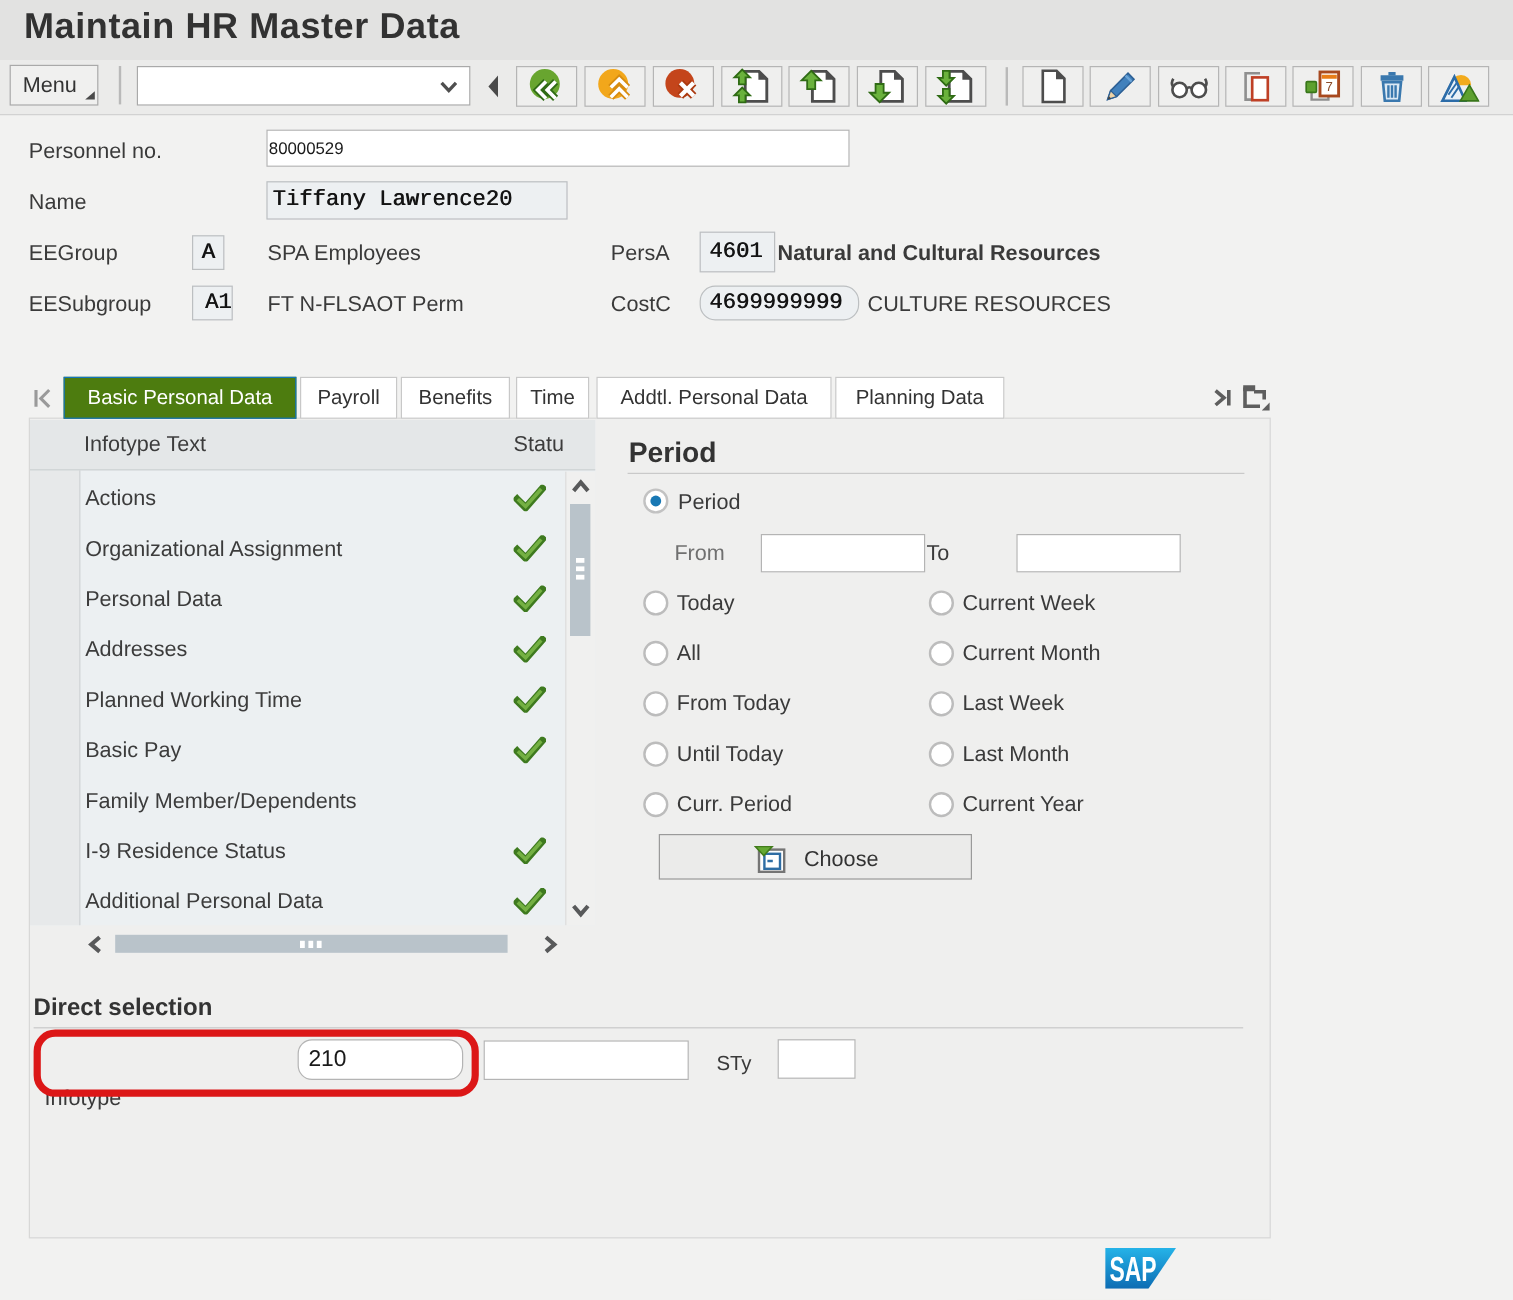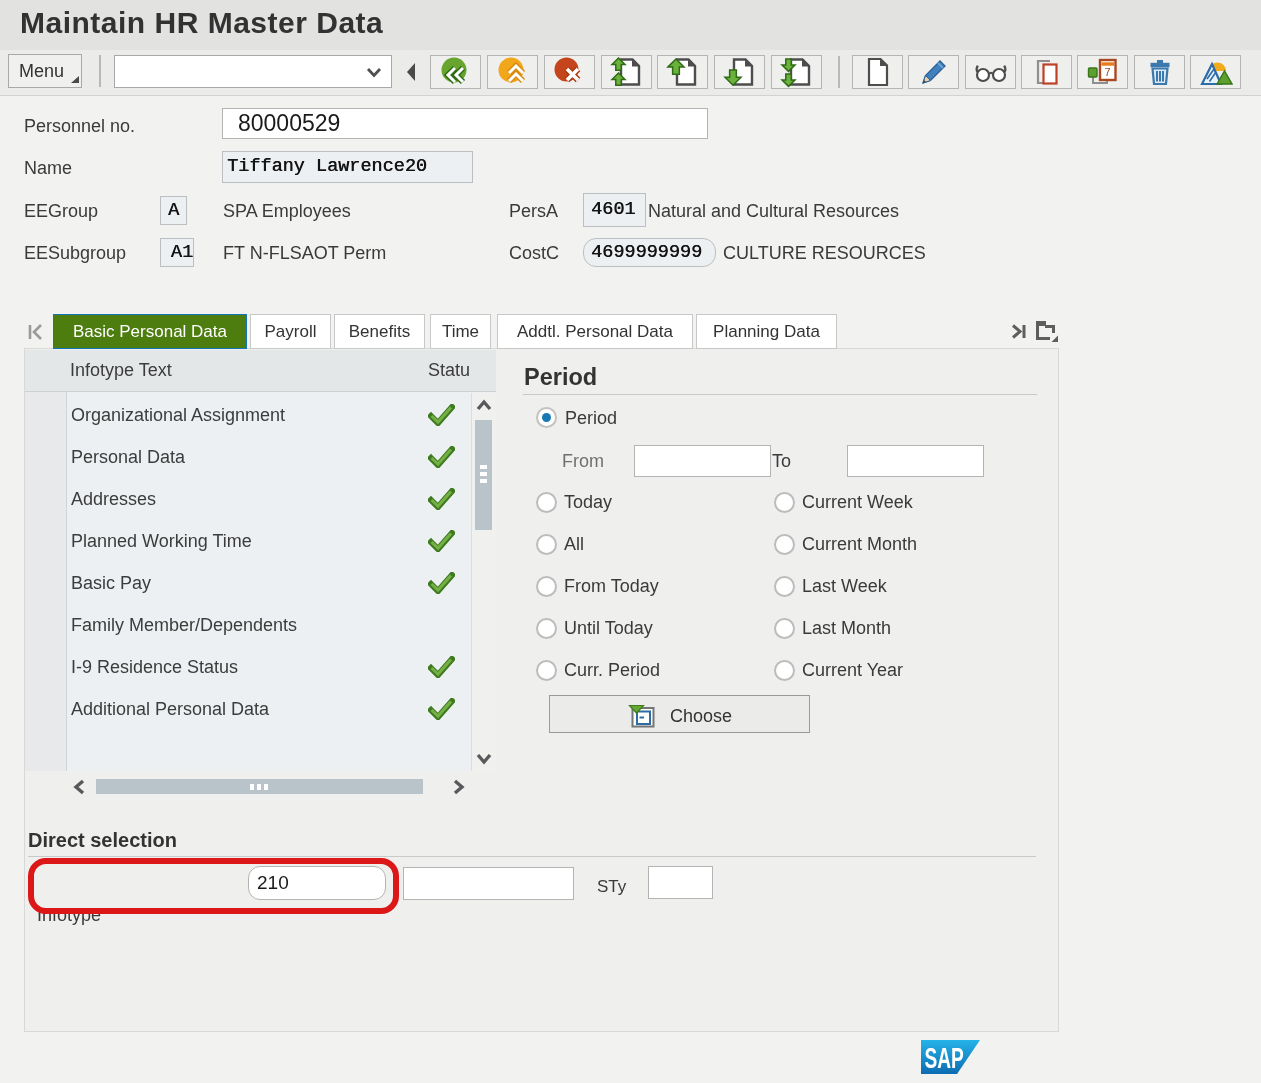--- a/index.html
+++ b/index.html
@@ -137,30 +137,30 @@
         <path d="M10 14 A 8.5 8.5 0 1 1 27 14 Z" fill="#f3ab1c"></path>
         <path d="M3 27 L13 7 L22 27 Z" fill="#e9f1f8" stroke="#2c6ca8" stroke-width="2.2"></path>
         <path d="M8 22 L15 12 M10.5 24.5 L17 15" stroke="#2c6ca8" stroke-width="1.6"></path>
         <path d="M18 27 L25.5 14 L33 27 Z" fill="#5da02f" stroke="#38761a" stroke-width="1.4"></path>
       </svg>
     </div>
   </div>
 <div class="abs" style="left:838px;top:56px;width:2px;height:32px;background:#b9b9b9;"></div>
 
 <div class="abs lbl" style="left:24px;top:116px;">Personnel no.</div>
-<div class="abs inp" style="left:222px;top:108px;width:486px;height:31px;line-height:29px;padding-left:15px;font-size:23px;color:#1a1a1a;">80000529</div>
+<div class="abs inp" style="left:222px;top:108px;width:486px;height:31px;line-height:29px;padding-left:1px;font-size:14px;color:#1a1a1a;">80000529</div>
 <div class="abs lbl" style="left:24px;top:158px;">Name</div>
 <div class="abs ro mono" style="left:222px;top:151px;width:251px;height:32px;line-height:30px;padding-left:4px;">Tiffany Lawrence20</div>
 
 <div class="abs lbl" style="left:24px;top:201px;">EEGroup</div>
 <div class="abs ro mono" style="left:160px;top:196px;width:27px;height:29px;line-height:27px;text-align:center;">A</div>
 <div class="abs lbl" style="left:223px;top:201px;">SPA Employees</div>
 <div class="abs lbl" style="left:509px;top:201px;">PersA</div>
 <div class="abs ro mono" style="left:583px;top:193px;width:63px;height:34px;line-height:32px;padding-left:7px;">4601</div>
-<div class="abs lbl" style="left:648px;top:201px;">Natural and Cultural Resources</div>
+<div class="abs lbl" style="left:648px;top:201px;font-weight:bold;">Natural and Cultural Resources</div>
 
 <div class="abs lbl" style="left:24px;top:243px;">EESubgroup</div>
 <div class="abs ro mono" style="left:160px;top:238px;width:34px;height:29px;line-height:27px;text-align:right;">A1</div>
 <div class="abs lbl" style="left:223px;top:243px;">FT N-FLSAOT Perm</div>
 <div class="abs lbl" style="left:509px;top:243px;">CostC</div>
 <div class="abs ro mono" style="left:583px;top:238px;width:133px;height:29px;line-height:27px;padding-left:7px;border-radius:13px;">4699999999</div>
 <div class="abs lbl" style="left:723px;top:243px;">CULTURE RESOURCES</div>
 
 <div class="abs" style="left:24px;top:348px;width:1035px;height:684px;background:#efefee;border:1px solid #d8d8d7;"></div>
 
@@ -182,20 +182,24 @@
     <path d="M10 5 H20 V13 H17 V8 H10 Z" fill="#5e5e5e"></path>
     <path d="M16.5 22 L23 22 L23 15.5 Z" fill="#5e5e5e"></path>
   </svg>
 
 <div class="abs" style="left:25px;top:350px;width:471px;height:421px;background:#ecf0f2;">
   <div style="position:absolute;left:0;top:0;width:42px;height:421px;background:#e7e9ea;border-right:1px solid #d0d4d6;"></div>
   <div style="position:absolute;left:0;top:0;width:471px;height:42px;background:#e4e7e8;border-bottom:1px solid #cdd1d3;"></div>
   <div style="position:absolute;left:45px;top:10px;font-size:18px;color:#3c3c3c;">Infotype Text</div>
   <div style="position:absolute;left:403px;top:10px;font-size:18px;color:#3c3c3c;">Statu</div>
   <div id="rows" style="position:absolute;left:0;top:43px;width:446px;">
+      <div class="row">Actions<span class="chk"><svg width="27" height="22" viewBox="0 0 27 22">
+            <path d="M3 12 L10 19 L24 3" fill="none" stroke="#3e7a1f" stroke-width="6" stroke-linecap="square"></path>
+            <path d="M3.5 12 L10 18 L23 3.5" fill="none" stroke="#74b043" stroke-width="3"></path>
+          </svg></span></div>
       <div class="row">Organizational Assignment<span class="chk"><svg width="27" height="22" viewBox="0 0 27 22">
             <path d="M3 12 L10 19 L24 3" fill="none" stroke="#3e7a1f" stroke-width="6" stroke-linecap="square"></path>
             <path d="M3.5 12 L10 18 L23 3.5" fill="none" stroke="#74b043" stroke-width="3"></path>
           </svg></span></div>
       <div class="row">Personal Data<span class="chk"><svg width="27" height="22" viewBox="0 0 27 22">
             <path d="M3 12 L10 19 L24 3" fill="none" stroke="#3e7a1f" stroke-width="6" stroke-linecap="square"></path>
             <path d="M3.5 12 L10 18 L23 3.5" fill="none" stroke="#74b043" stroke-width="3"></path>
           </svg></span></div>
       <div class="row">Addresses<span class="chk"><svg width="27" height="22" viewBox="0 0 27 22">
             <path d="M3 12 L10 19 L24 3" fill="none" stroke="#3e7a1f" stroke-width="6" stroke-linecap="square"></path>

